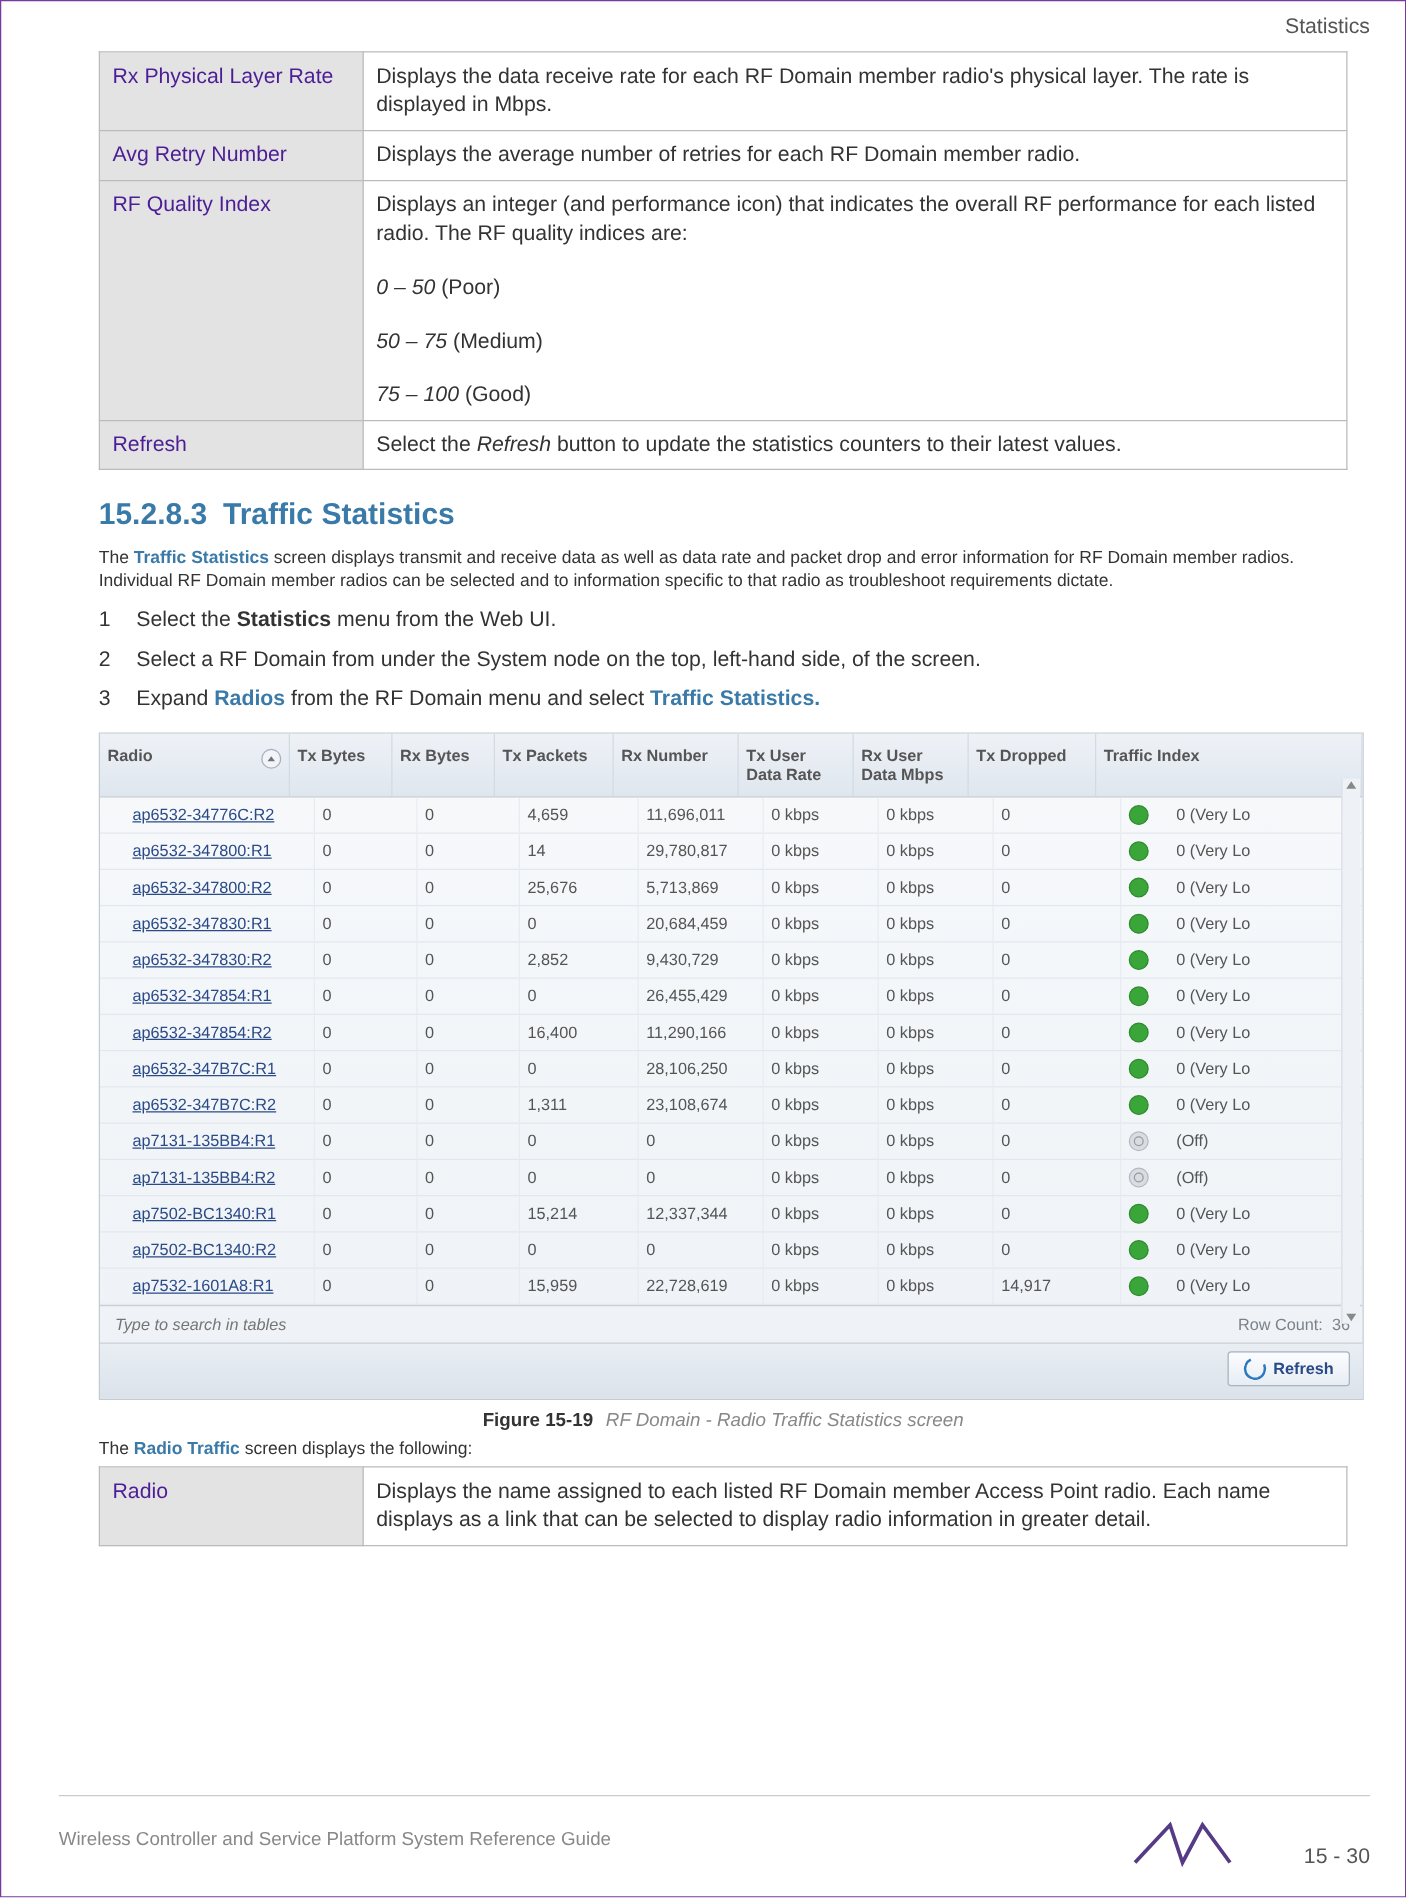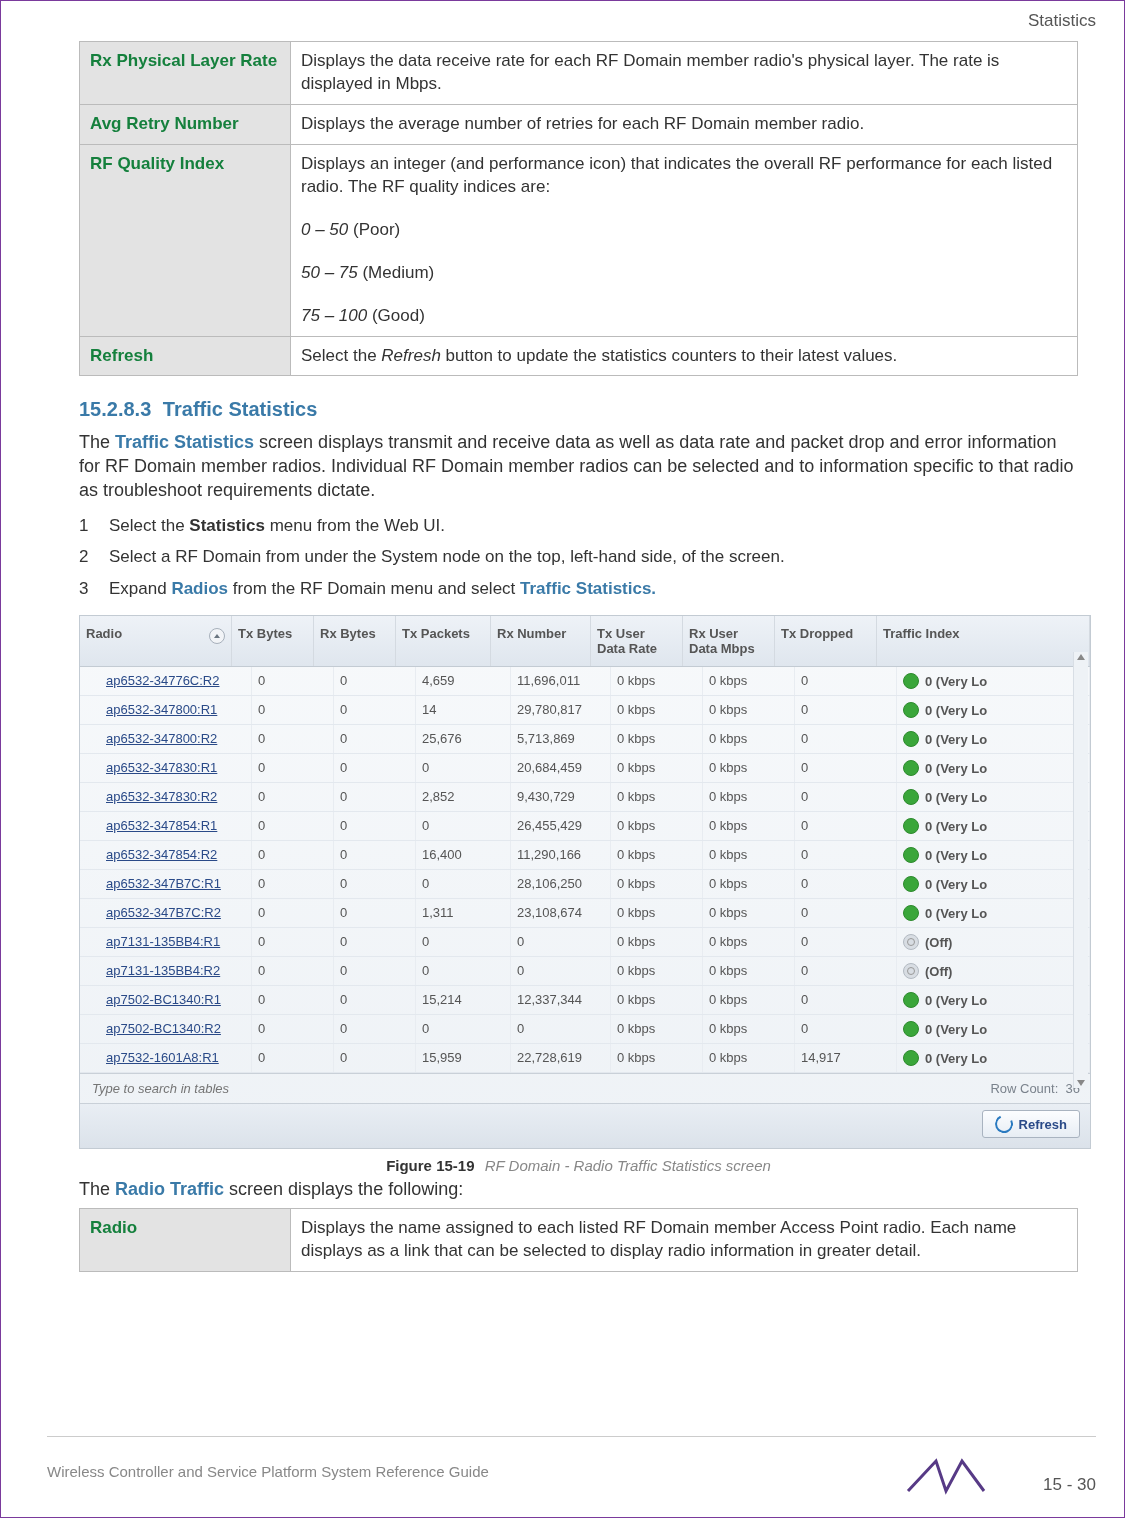--- a/index.html
+++ b/index.html
@@ -2,45 +2,45 @@
 <html><head>
 <meta charset="utf-8">
 <style>
 html,body{margin:0;padding:0;background:#fff;font-family:"Segoe UI",Arial,sans-serif;color:#333;}
 .page{width:1125px;height:1518px;position:relative;box-sizing:border-box;border:1px solid #7a3a9c;padding-left:32px;}
 .header-area{height:40px;position:relative;}
 .header-label{position:absolute;right:28px;top:10px;font-size:17px;color:#555;}
 .content{padding:0 46px 0 46px;}
 .top-table,.bottom-table{width:100%;border-collapse:collapse;border:1px solid #bbb;font-size:17px;}
 .top-table td,.bottom-table td{border:1px solid #bbb;padding:8px 10px;vertical-align:top;line-height:1.35;}
-.top-table .label-cell,.bottom-table .label-cell{background:#e3e3e3;color:#15803d;font-weight:700;width:190px;}
+.top-table .label-cell,.bottom-table .label-cell{background:#e3e3e3;color:#4c1d95;font-weight:400;width:190px;}
 .top-table .desc-cell,.bottom-table .desc-cell{color:#333;}
 .qi-block{margin-top:20px;}
 .qi-block .range{font-style:italic;}
-.section-num{color:#3a7aa8;font-weight:700;font-size:20px;margin-top:22px;}
+.section-num{color:#3a7aa8;font-weight:700;font-size:24px;margin-top:22px;}
 .section-num .title{margin-left:6px;}
-.para{font-size:18px;color:#333;line-height:1.32;margin-top:10px;}
+.para{font-size:14px;color:#333;line-height:1.32;margin-top:10px;}
 .bold-blue{color:#3a7aa8;font-weight:700;}
 .bold{font-weight:700;color:#333;}
 .steps{margin-top:10px;font-size:17px;color:#333;line-height:1.5;}
 .step{display:flex;gap:14px;margin-top:6px;}
 .step .num{width:16px;}
 
 .screenshot{margin:14px auto 0 auto;width:1010px;background:linear-gradient(#f7f9fb,#eef2f6);border:1px solid #c3cbd3;position:relative;}
 .grid-head{display:flex;background:linear-gradient(#eef2f7,#dfe6ee);border-bottom:1px solid #c3cbd3;font-size:13px;color:#555;font-weight:700;}
 .grid-head div{padding:10px 6px;border-right:1px solid #d4dae1;box-sizing:border-box;}
 .col-radio{width:152px;position:relative;}
 .sort-icon{position:absolute;right:6px;top:12px;width:14px;height:14px;border:1px solid #a7b0bb;border-radius:50%;background:#f2f4f7;}
 .sort-icon::after{content:"";position:absolute;left:4px;top:5px;border-left:3px solid transparent;border-right:3px solid transparent;border-bottom:4px solid #6a7580;}
 .col-txb{width:82px}.col-rxb{width:82px}.col-txp{width:95px}.col-rxp{width:100px}.col-txr{width:92px}.col-rxr{width:92px}.col-txd{width:102px}.col-ti{flex:1}
 .grid-body{max-height:430px;overflow:hidden;}
 .grid-row{display:flex;font-size:13px;color:#555;border-bottom:1px solid #e3e8ee;}
 .grid-row div{padding:6px 6px;border-right:1px solid #e8ecf1;box-sizing:border-box;white-space:nowrap;overflow:hidden;}
 .grid-row .col-radio{color:#2a4a88;text-decoration:underline;margin-left:20px;}
-.ti-cell{display:flex;align-items:center;gap:6px;font-weight:bold;}
+.ti-cell{display:flex;align-items:center;gap:22px;}
 .dot{width:14px;height:14px;border-radius:50%;display:inline-block;}
 .dot.green{background:#3aa63a;border:1px solid #2e8a2e;}
 .dot.grey{background:#d8dde3;border:1px solid #b3bac2;position:relative;}
 .dot.grey::after{content:"";position:absolute;left:3px;top:3px;width:6px;height:6px;border-radius:50%;border:1px solid #999;}
 .scroll-ind{position:absolute;right:2px;top:36px;bottom:60px;width:14px;background:#eef2f6;border-left:1px solid #d8dee5;}
 .scroll-ind::before{content:"";position:absolute;top:2px;left:3px;border-left:4px solid transparent;border-right:4px solid transparent;border-bottom:6px solid #888;}
 .scroll-ind::after{content:"";position:absolute;bottom:2px;left:3px;border-left:4px solid transparent;border-right:4px solid transparent;border-top:6px solid #888;}
 .grid-footer{display:flex;justify-content:space-between;align-items:center;border-top:1px solid #c9d0d8;padding:6px 10px;font-size:13px;color:#7a828c;font-style:italic;}
 .grid-footer input{border:none;background:transparent;font-style:italic;color:#7a828c;font-size:13px;width:260px;outline:none;}
 .rowcount{font-style:normal;}

